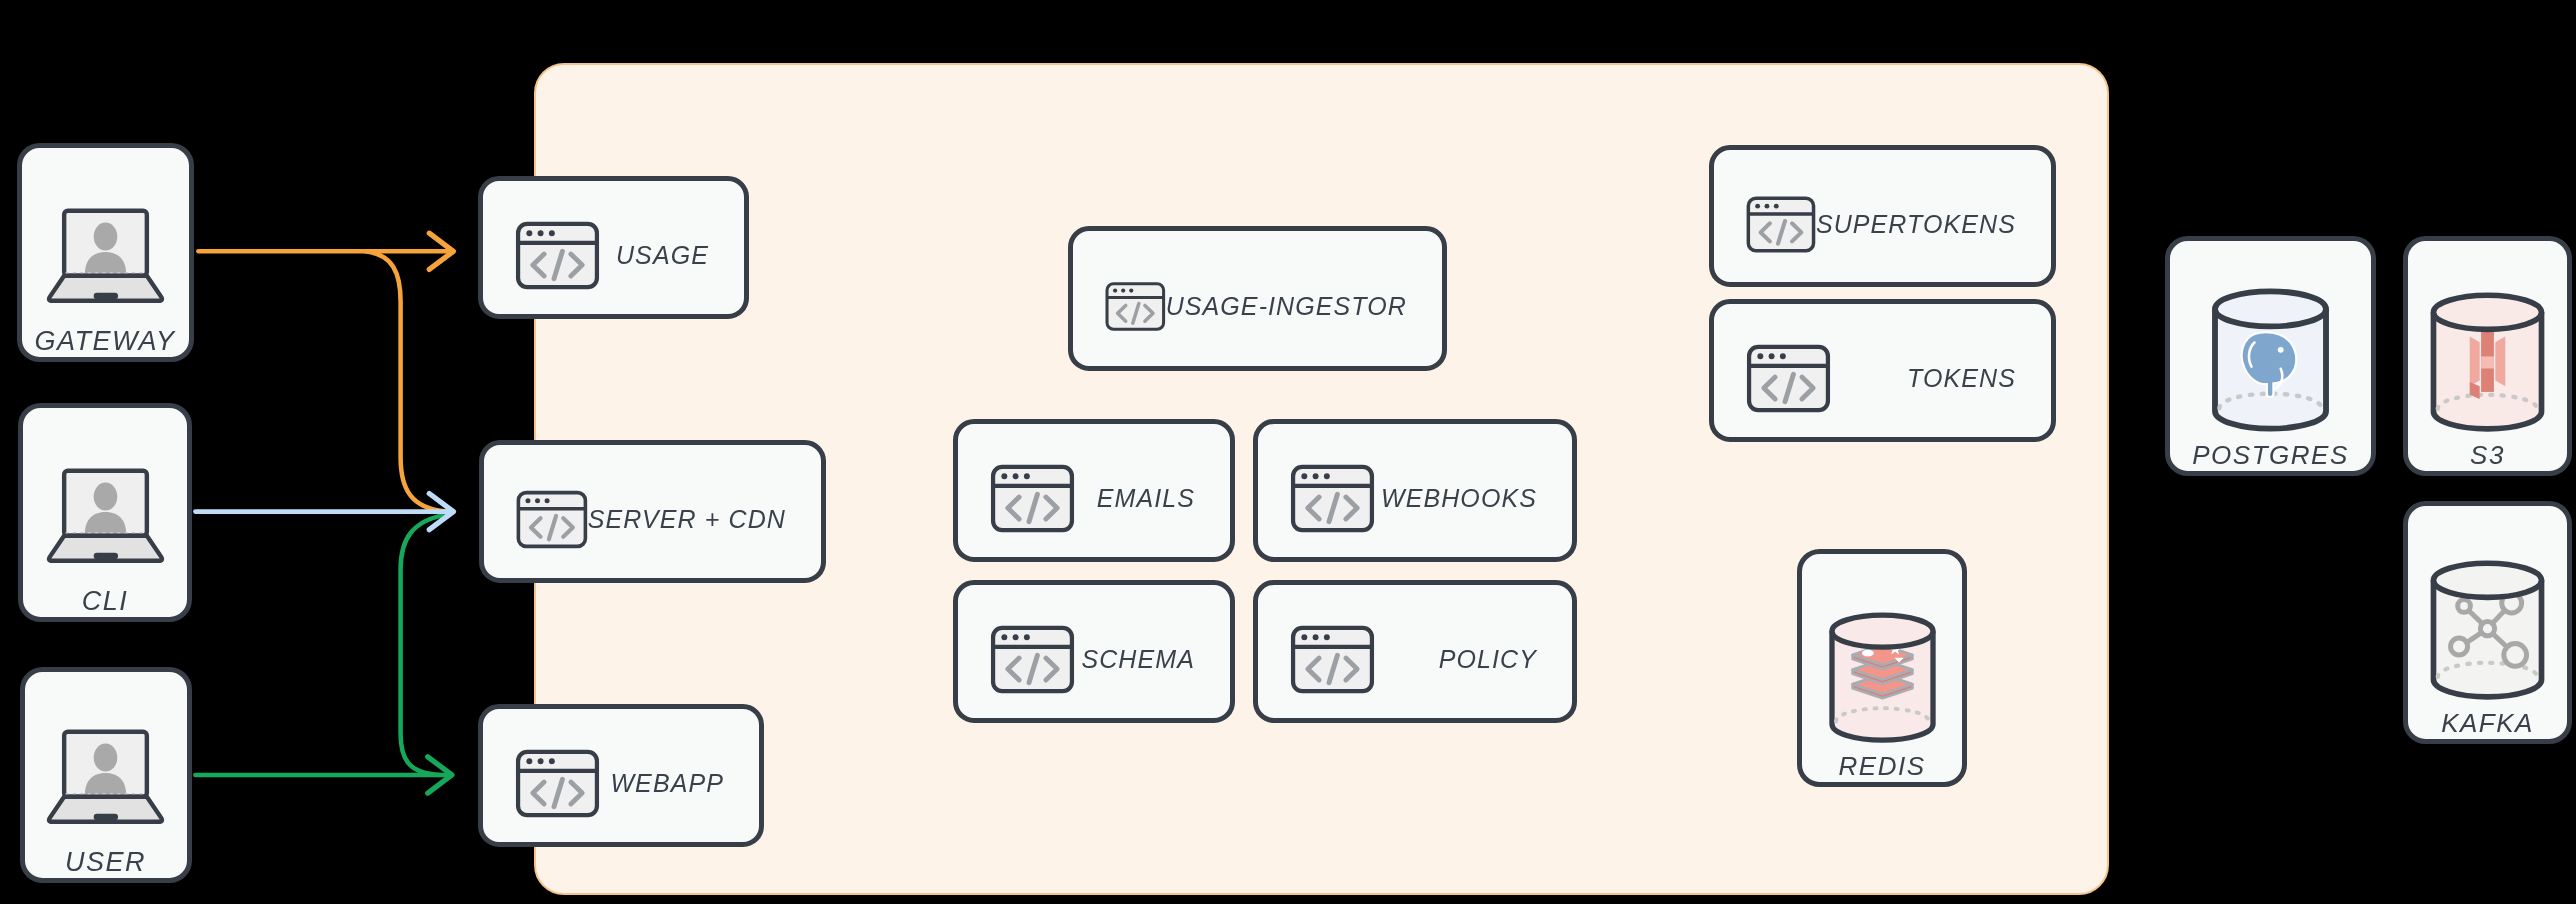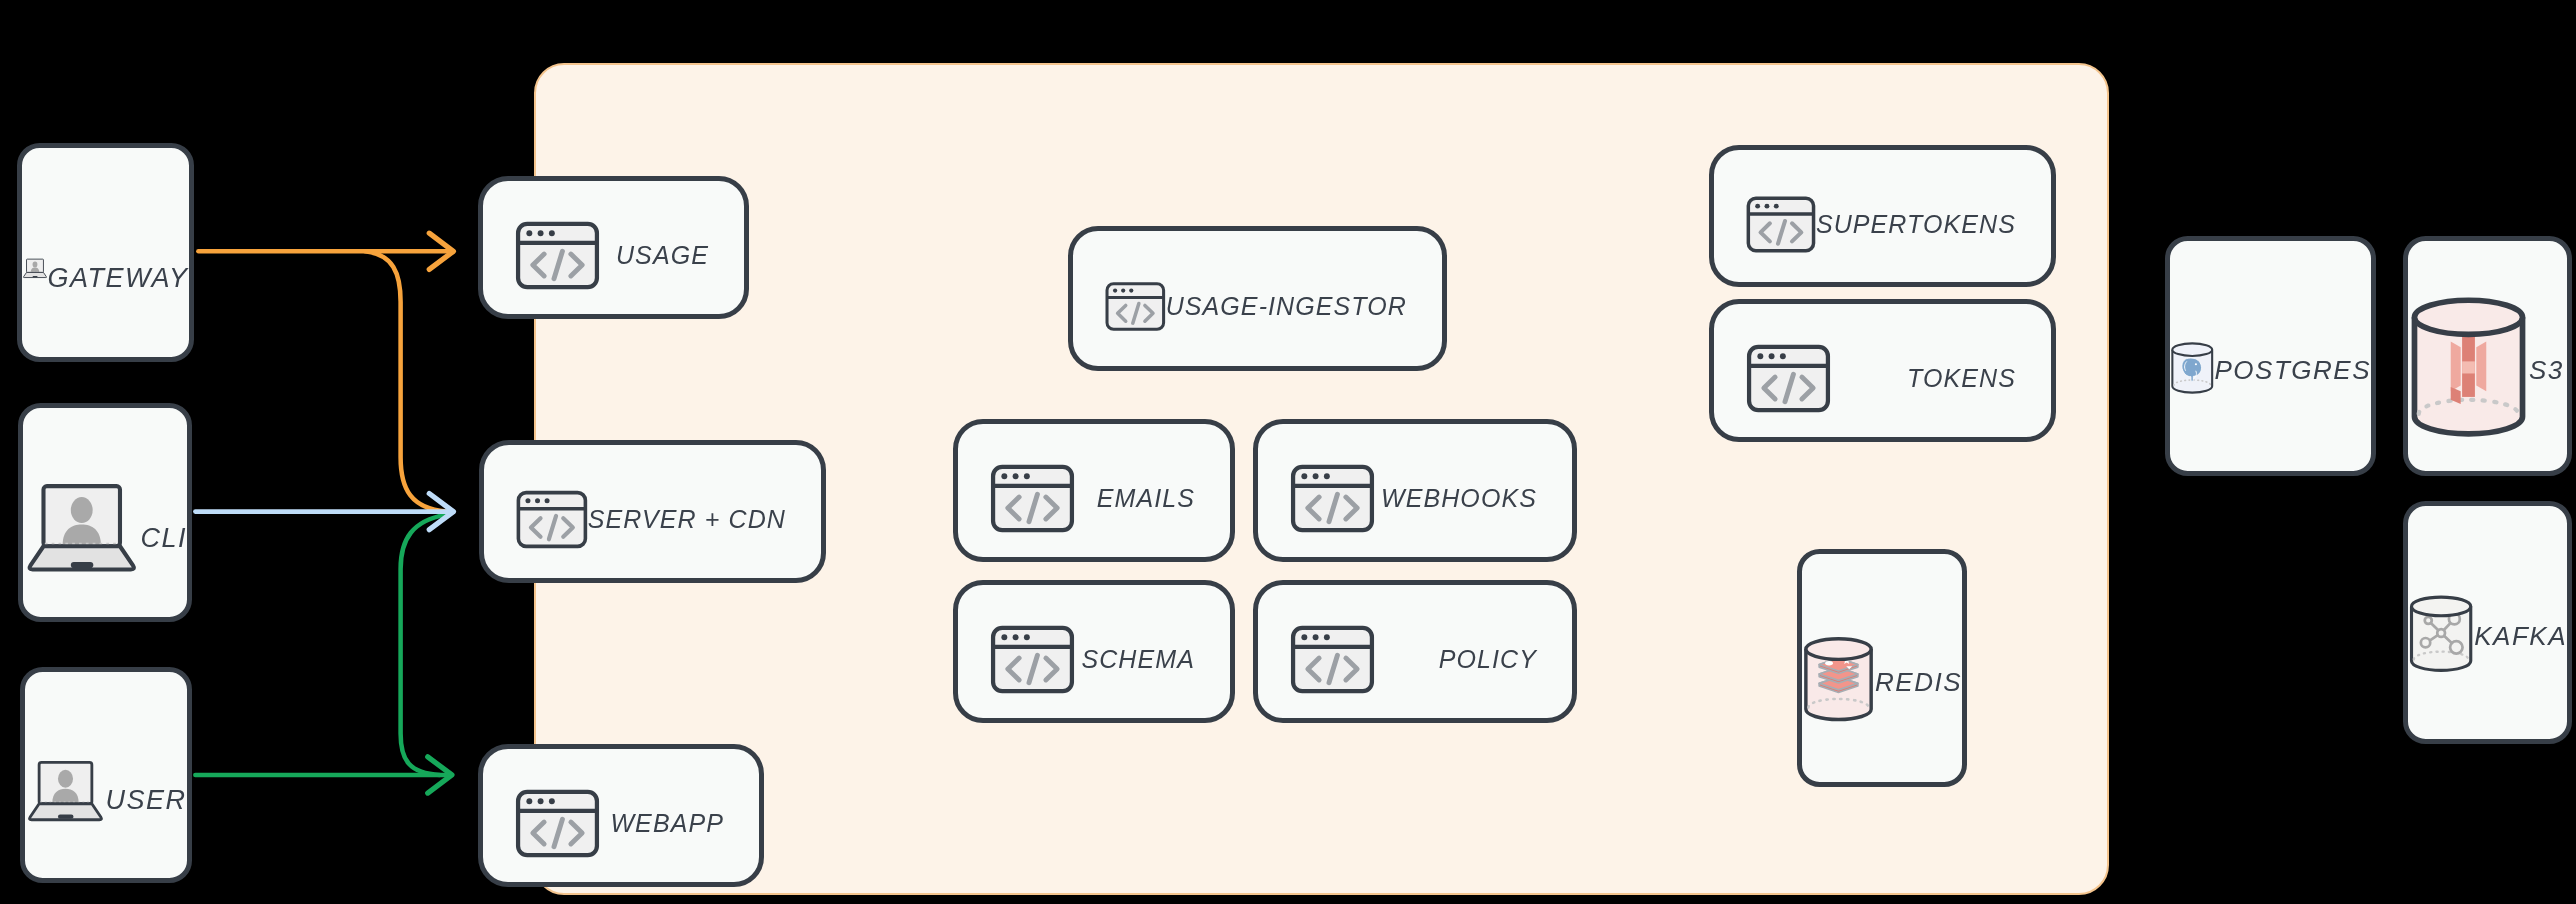--- a/index.html
+++ b/index.html
@@ -28,26 +28,26 @@
   }
 
   
   .node{
     position:absolute;z-index:3;box-sizing:border-box;
     background:var(--node-fill,#F8FAF9);
     border:5.3px solid var(--node-border,#373E47);
     display:flex;align-items:center;
   }
   .actor-node,.db-node{
-    border-radius:22.6px;flex-direction:row;justify-content:flex-start;
+    border-radius:22.6px;flex-direction:column;justify-content:flex-end;
   }
   .actor-node{padding-top:32px;}
   .db-node{padding-top:24px;}
   .service-box{
-    border-radius:30px;flex-direction:row;justify-content:space-between;
+    border-radius:21px;flex-direction:row;justify-content:space-between;
     padding:16px 35px 0 32px;
   }
   .node-label{
     font-style:italic;font-weight:500;
     color:var(--label-text,#3A414B);
     letter-spacing:1.5px;white-space:nowrap;
   }
   .actor-node .node-label{font-size:27px;margin-top:19.6px;}
   .db-node .node-label{font-size:26px;margin-top:4px;}
   .service-box .node-label{font-size:25px;letter-spacing:1.1px;}
@@ -147,21 +147,21 @@
       <circle class="ic-dot" cx="20" cy="17.5" r="4.2"></circle>
         <circle class="ic-dot" cx="36" cy="17.5" r="4.2"></circle>
         <circle class="ic-dot" cx="52" cy="17.5" r="4.2"></circle>
       <path class="ic-glyph" d="M 41 47 L 25 62.5 L 41 78"></path>
         <path class="ic-glyph" d="M 55 82 L 67 43"></path>
         <path class="ic-glyph" d="M 79 47 L 95 62.5 L 79 78"></path>
     </svg>
     <div class="node-label">SERVER + CDN</div>
   </div>
 
-  <div class="node service-box" style="left:478px;top:744px;width:286px;height:143px">
+  <div class="node service-box" style="left:478px;top:704px;width:286px;height:143px">
     <svg viewBox="0 0 120 98" width="85" height="69">
       <rect class="ic-fill ic-stroke" x="4" y="4" width="112" height="90" rx="13" stroke-width="6"></rect>
       <line class="ic-stroke" x1="4" y1="31" x2="116" y2="31" stroke-width="6"></line>
       <circle class="ic-dot" cx="20" cy="17.5" r="4.2"></circle>
         <circle class="ic-dot" cx="36" cy="17.5" r="4.2"></circle>
         <circle class="ic-dot" cx="52" cy="17.5" r="4.2"></circle>
       <path class="ic-glyph" d="M 41 47 L 25 62.5 L 41 78"></path>
         <path class="ic-glyph" d="M 55 82 L 67 43"></path>
         <path class="ic-glyph" d="M 79 47 L 95 62.5 L 79 78"></path>
     </svg>

